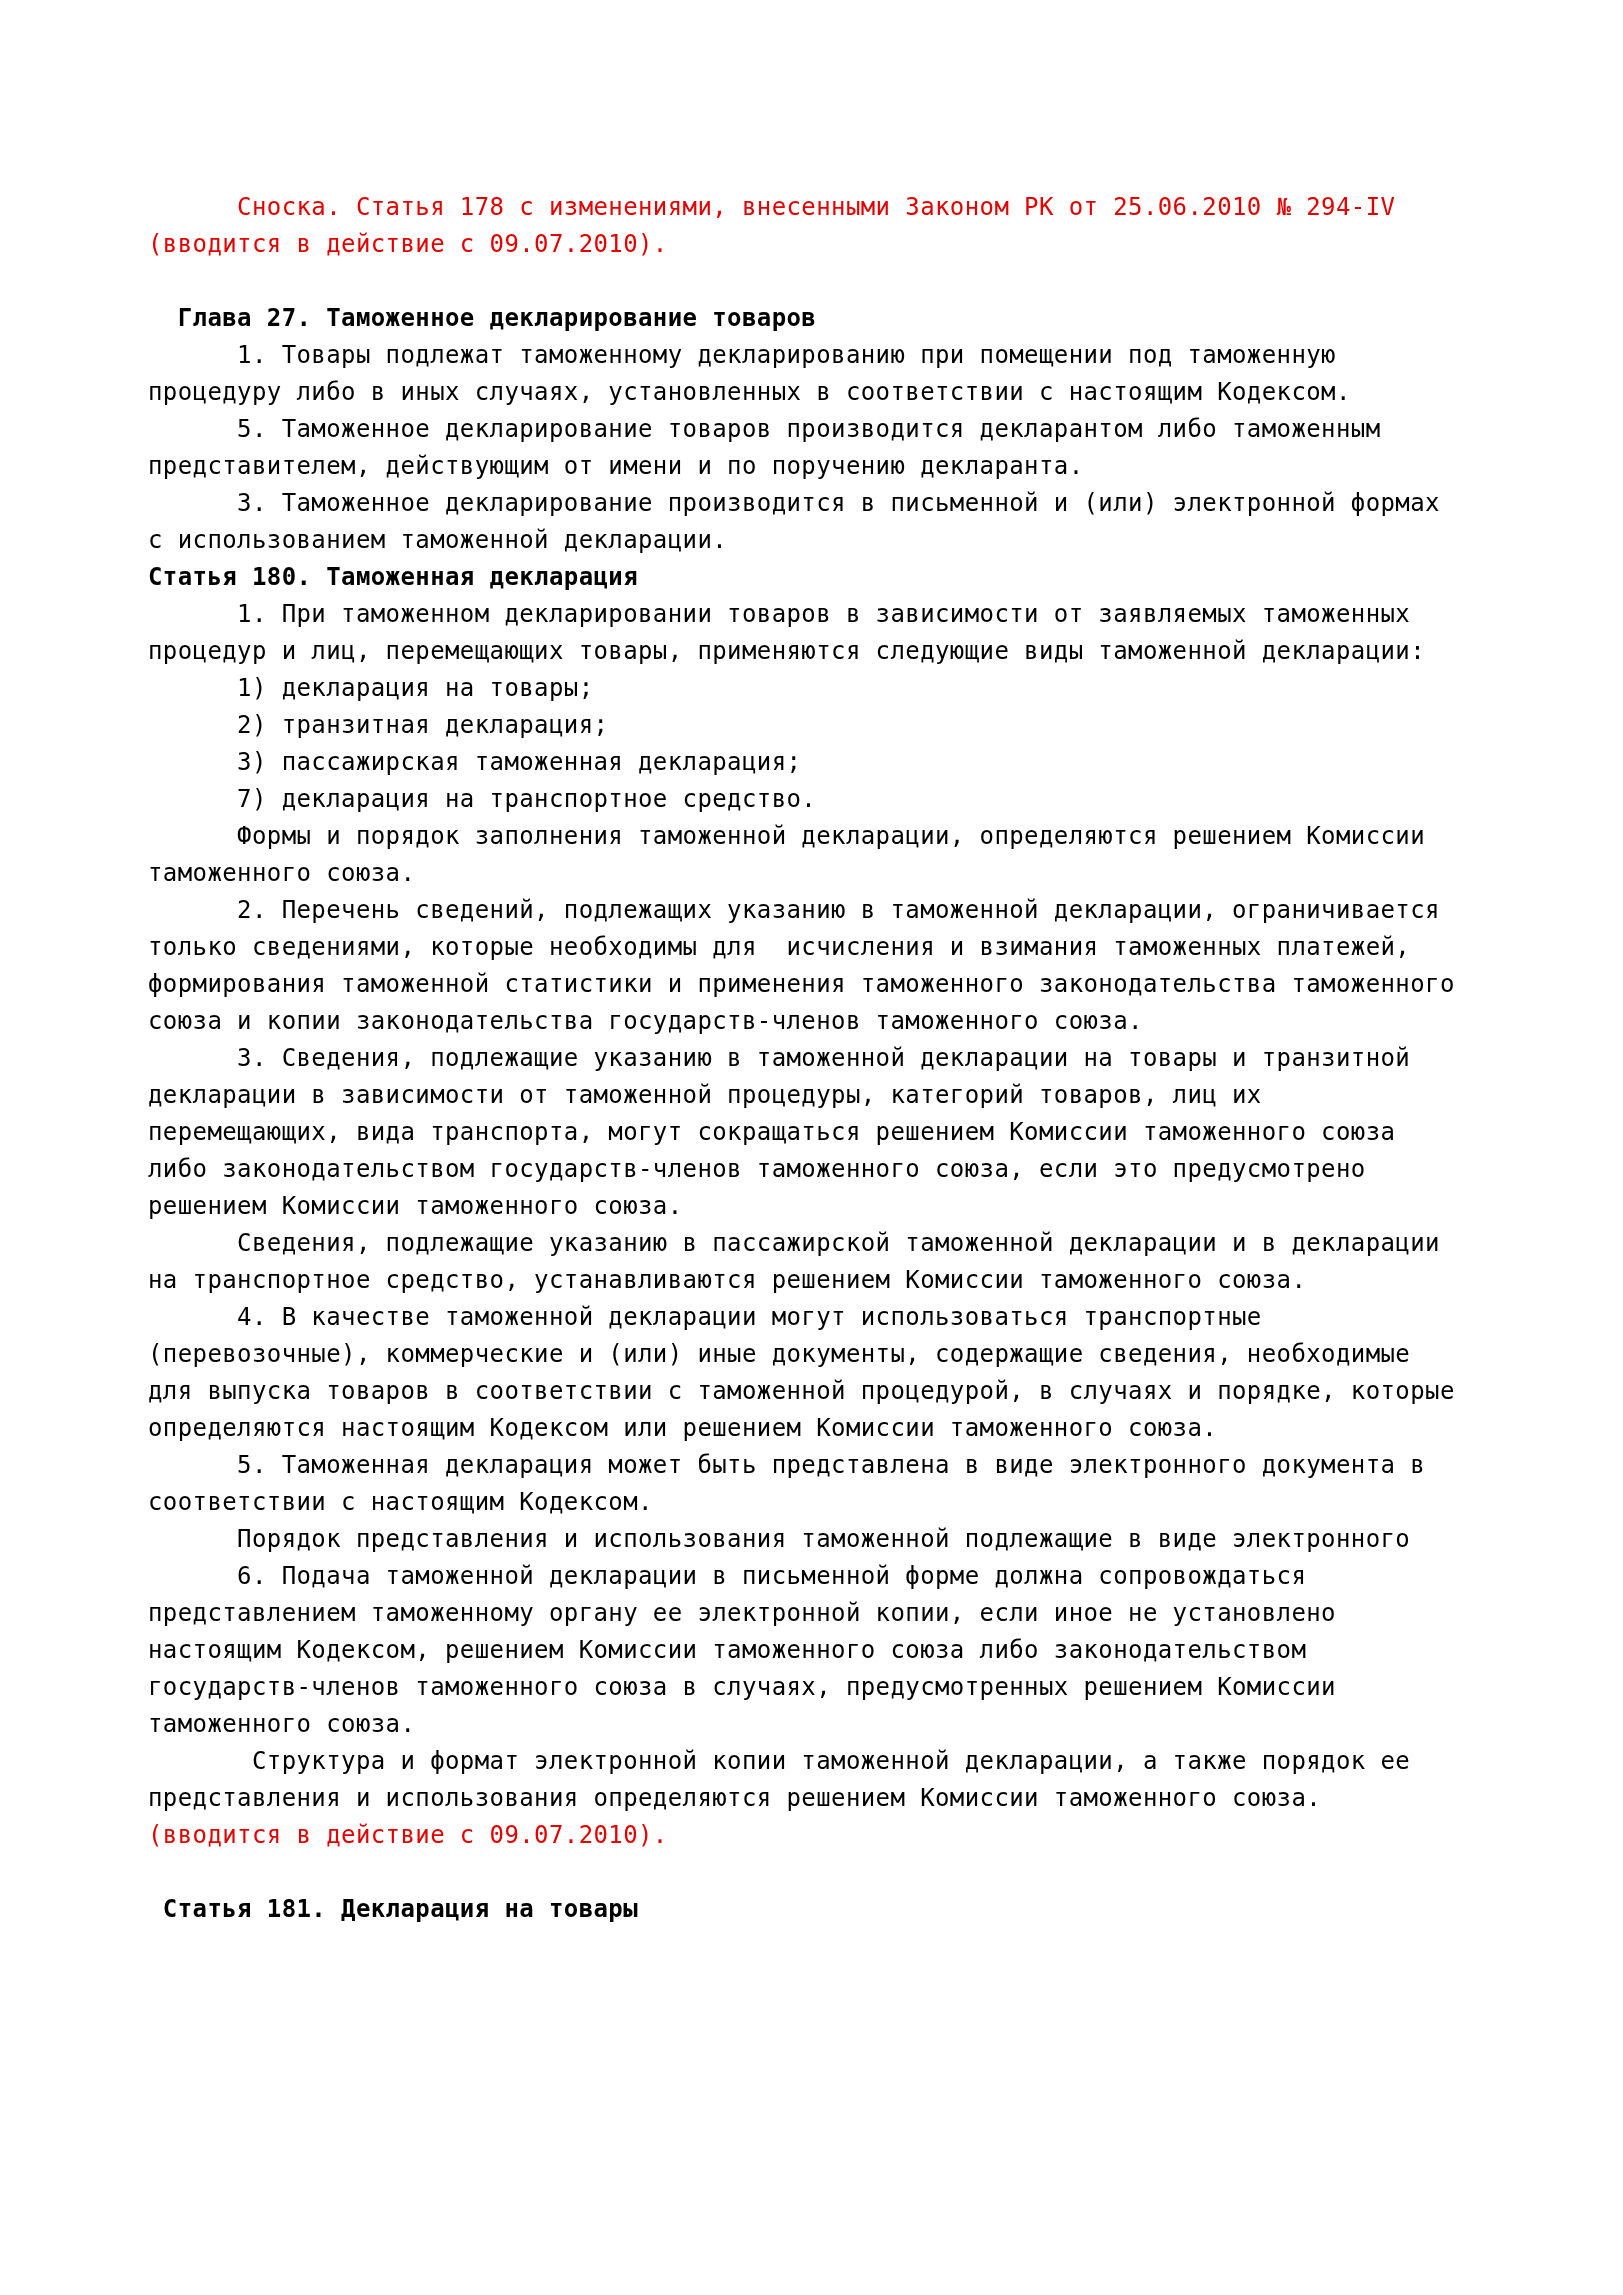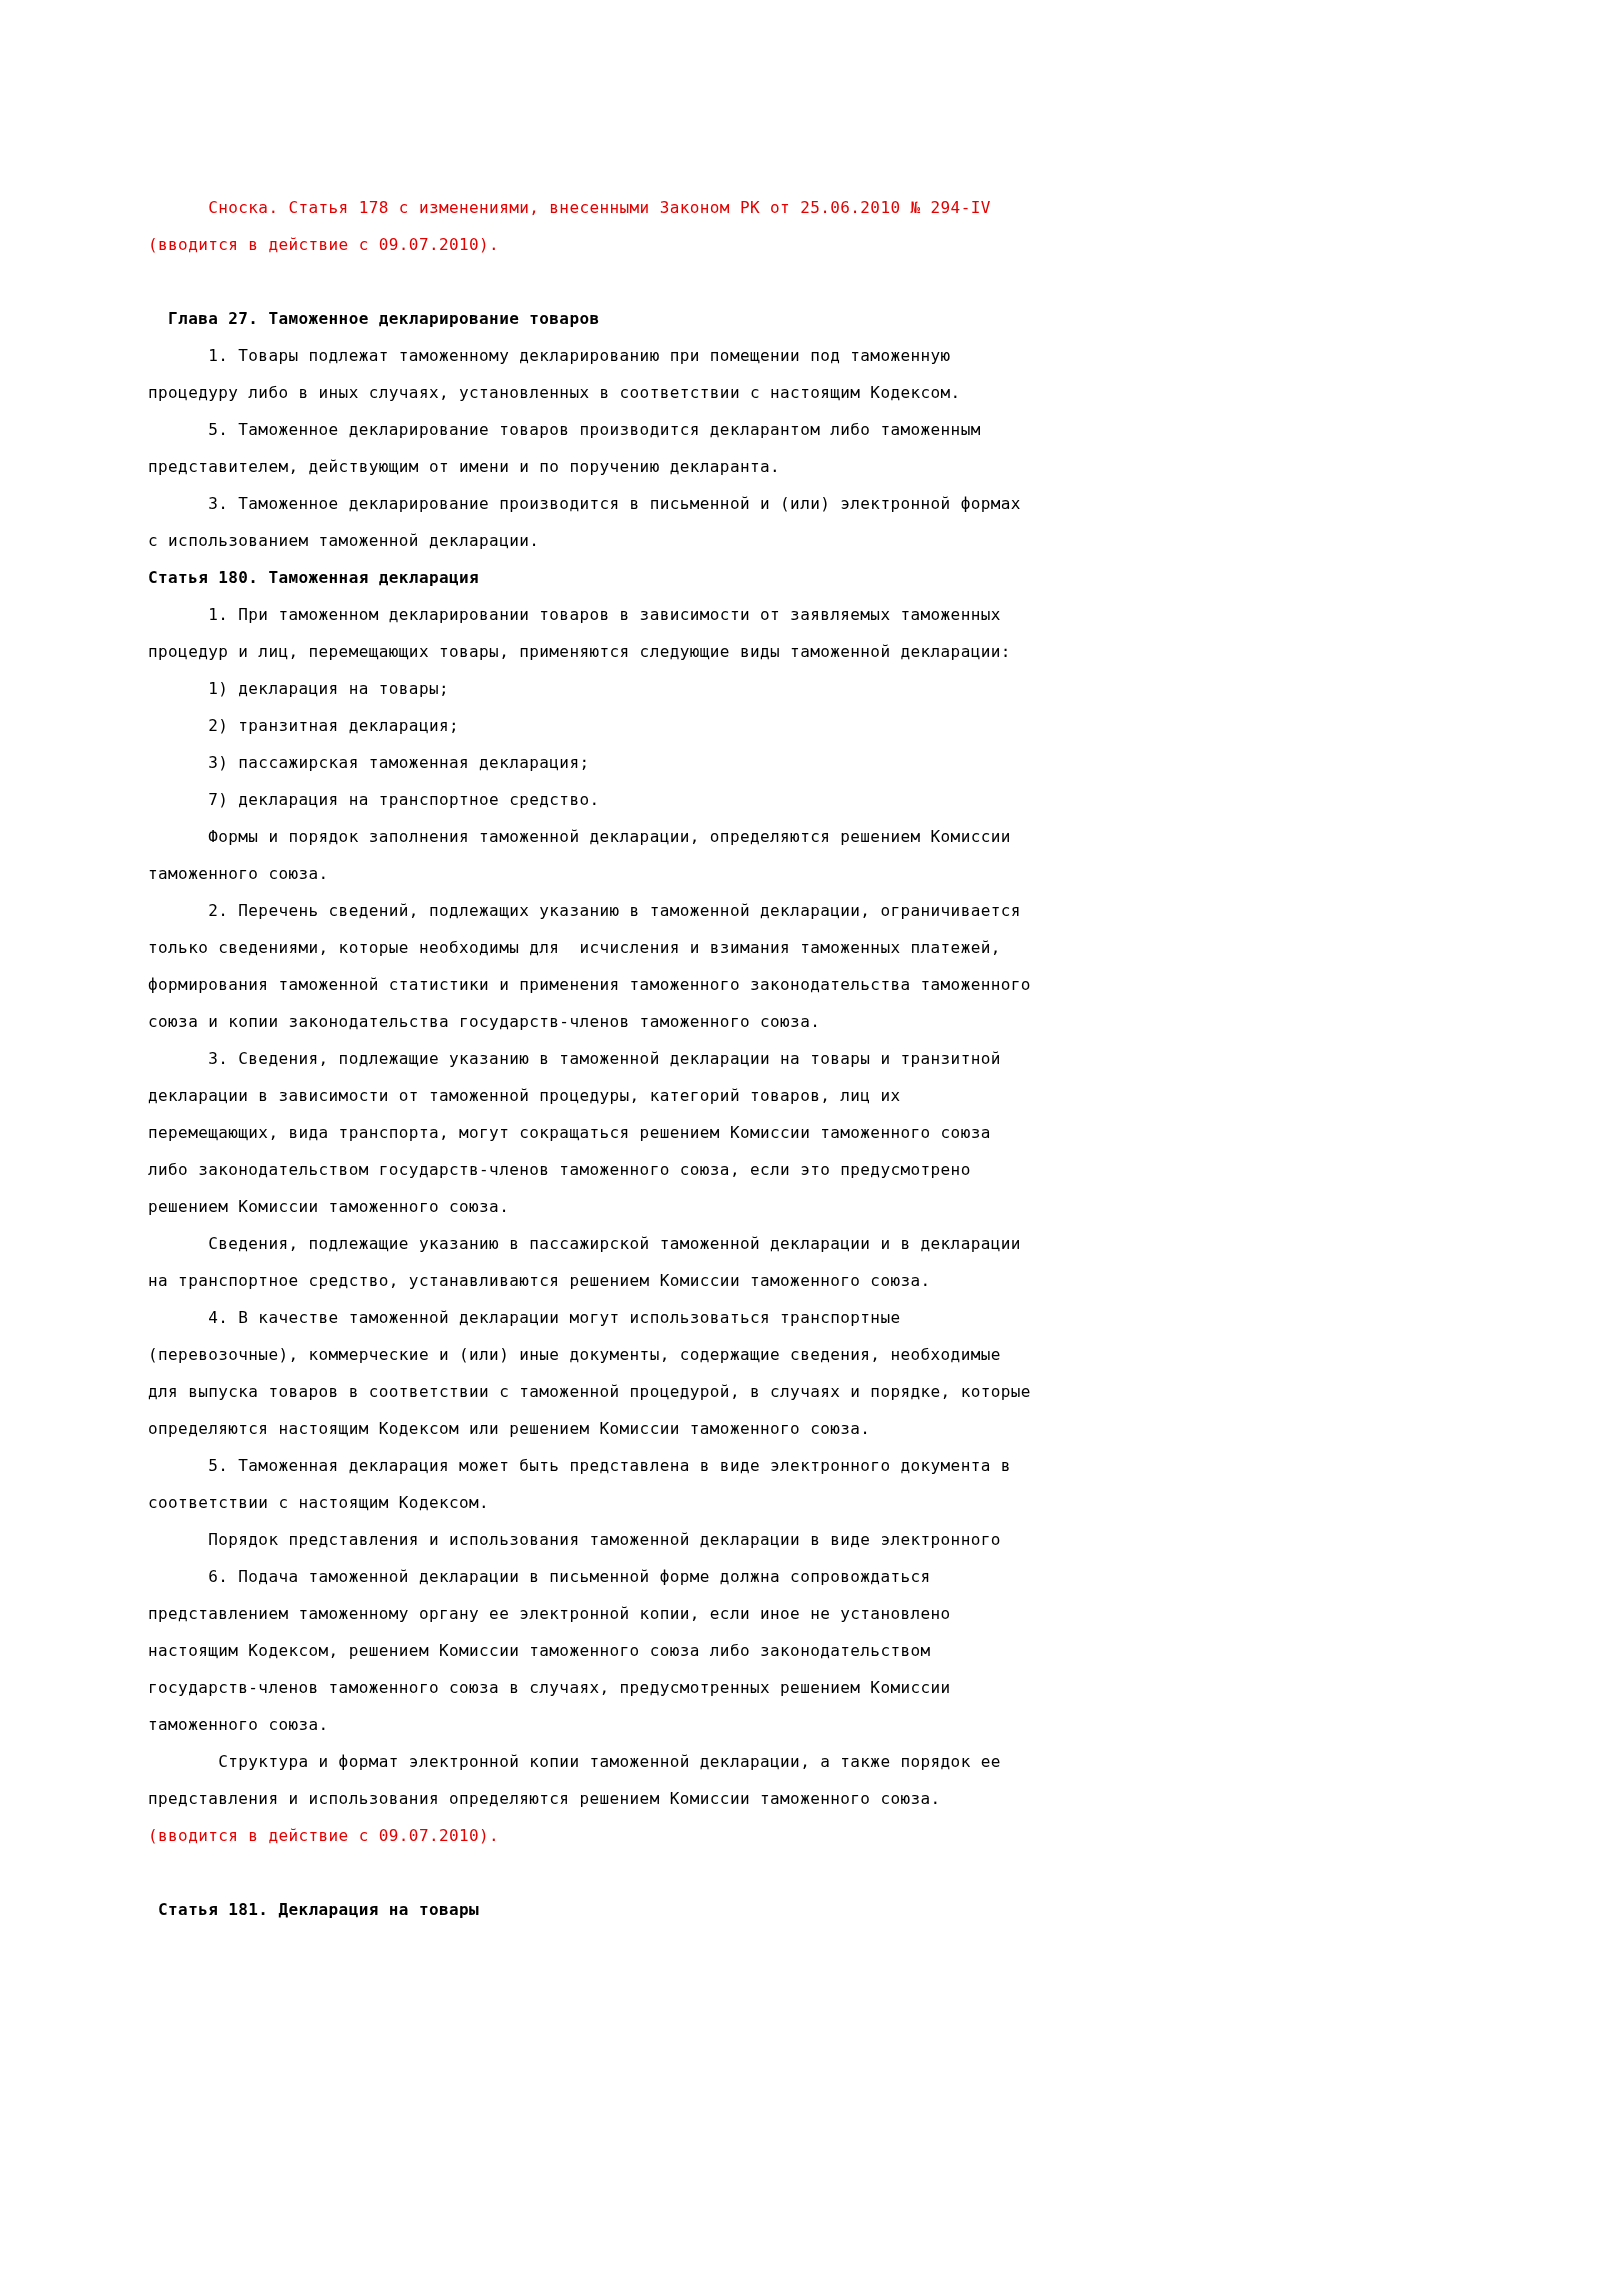--- a/index.html
+++ b/index.html
@@ -16,21 +16,21 @@
     position: relative;
     width: 1623px;
     height: 2295px;
     background: #ffffff;
     overflow: hidden;
   }
   pre.doc {
     margin: 0;
     padding: 189px 72px 0 148px;
     font-family: "DejaVu Sans Mono", "Liberation Mono", monospace;
-    font-size: 16px;
+    font-size: 24px;
     letter-spacing: 0.4px;
     line-height: 37px;
     color: var(--text-color, #000000);
     white-space: pre;
   }
   .line { font-weight: normal; }
   .line.red { color: var(--footnote-color, #e50000); }
   .line.bold { font-weight: bold; }
 </style>
 </head>
@@ -66,21 +66,21 @@
 </span><span class="line">либо законодательством государств-членов таможенного союза, если это предусмотрено
 </span><span class="line">решением Комиссии таможенного союза.
 </span><span class="line">      Сведения, подлежащие указанию в пассажирской таможенной декларации и в декларации
 </span><span class="line">на транспортное средство, устанавливаются решением Комиссии таможенного союза.
 </span><span class="line">      4. В качестве таможенной декларации могут использоваться транспортные
 </span><span class="line">(перевозочные), коммерческие и (или) иные документы, содержащие сведения, необходимые
 </span><span class="line">для выпуска товаров в соответствии с таможенной процедурой, в случаях и порядке, которые
 </span><span class="line">определяются настоящим Кодексом или решением Комиссии таможенного союза.
 </span><span class="line">      5. Таможенная декларация может быть представлена в виде электронного документа в
 </span><span class="line">соответствии с настоящим Кодексом.
-</span><span class="line">      Порядок представления и использования таможенной декларации в виде электронного
+</span><span class="line">      Порядок представления и использования таможенной подлежащие в виде электронного
 </span><span class="line">      6. Подача таможенной декларации в письменной форме должна сопровождаться
 </span><span class="line">представлением таможенному органу ее электронной копии, если иное не установлено
 </span><span class="line">настоящим Кодексом, решением Комиссии таможенного союза либо законодательством
 </span><span class="line">государств-членов таможенного союза в случаях, предусмотренных решением Комиссии
 </span><span class="line">таможенного союза.
 </span><span class="line">       Структура и формат электронной копии таможенной декларации, а также порядок ее
 </span><span class="line">представления и использования определяются решением Комиссии таможенного союза.
 </span><span class="line red">(вводится в действие с 09.07.2010).
 </span><span class="line">
 </span><span class="line bold"> Статья 181. Декларация на товары

